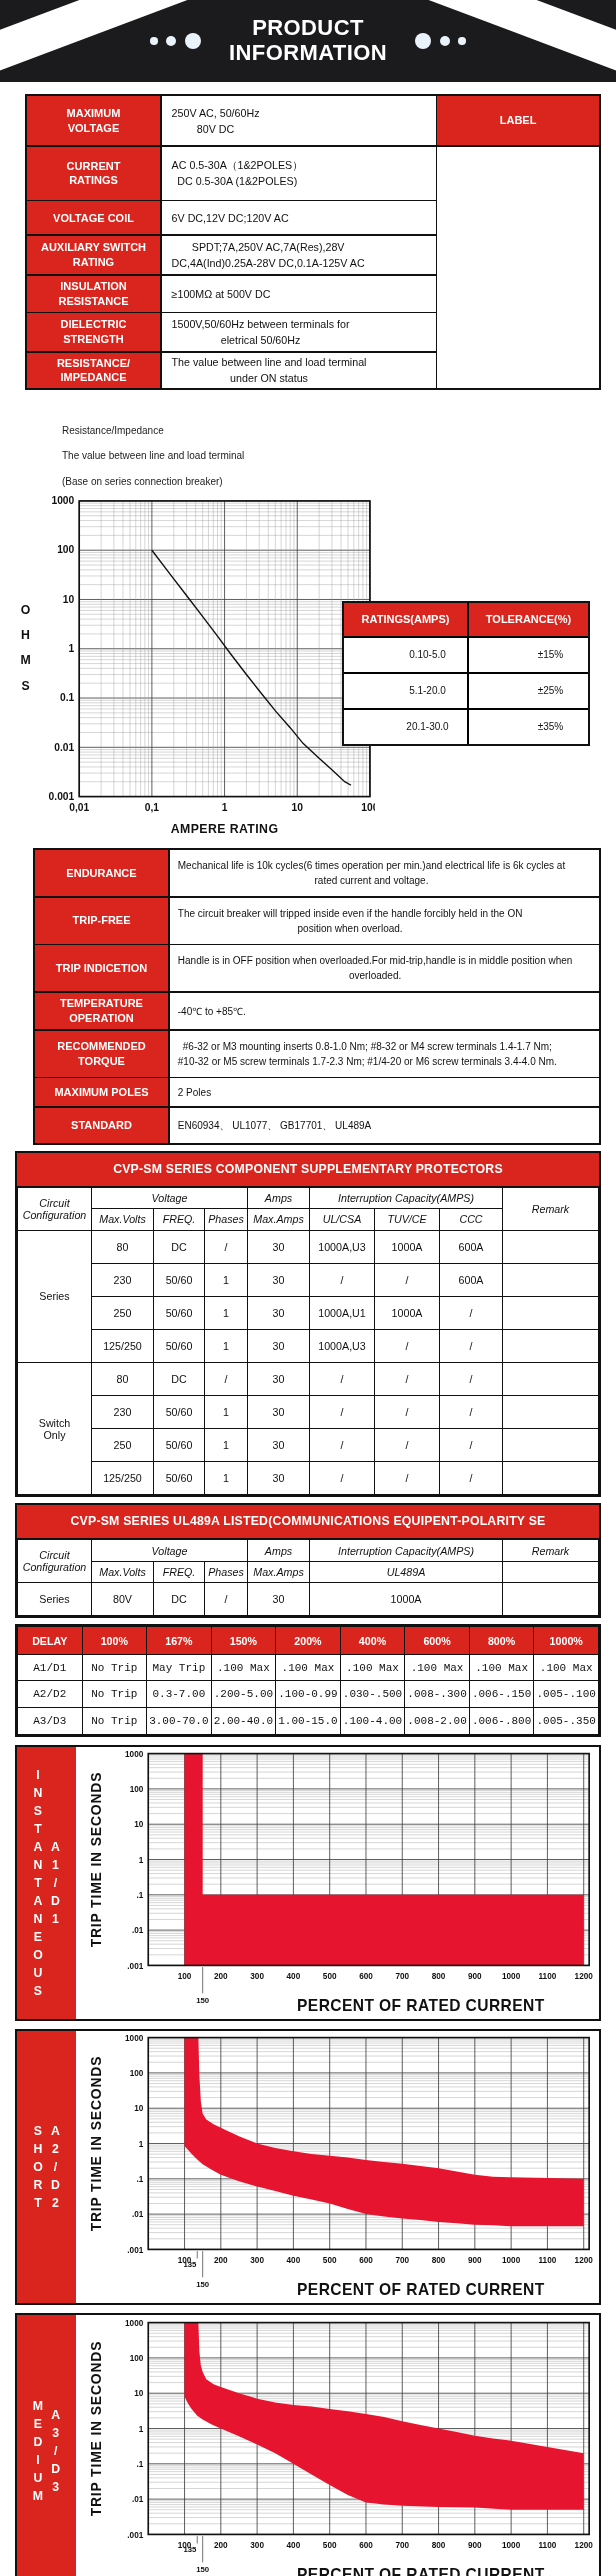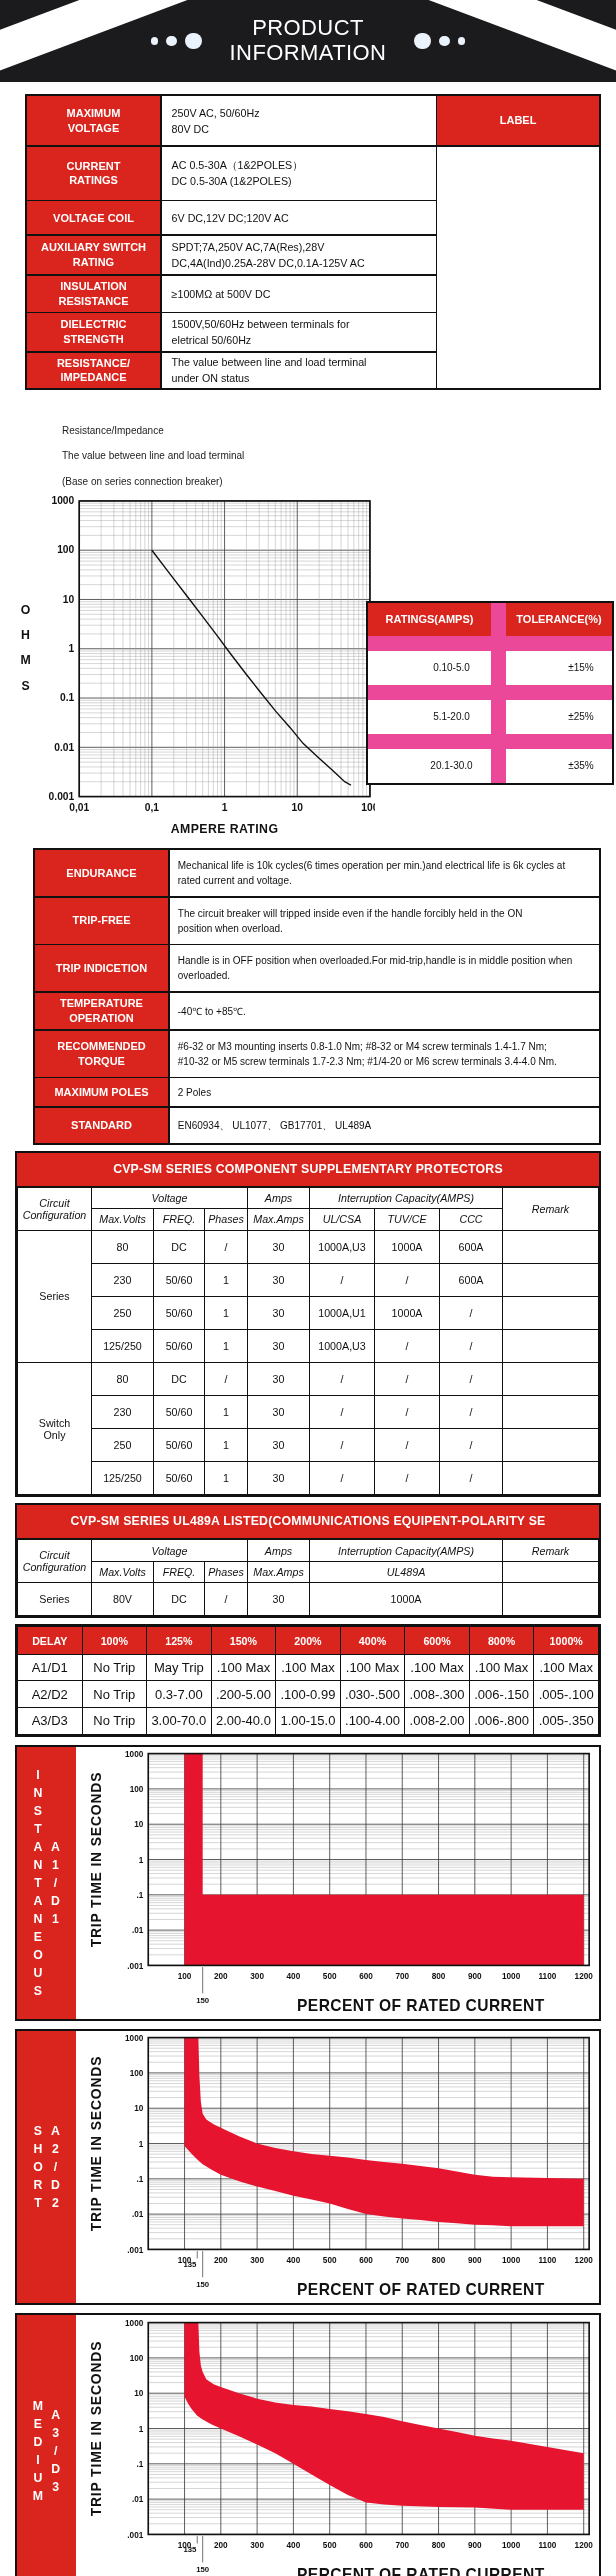--- a/index.html
+++ b/index.html
@@ -1,25 +1,25 @@
 <!DOCTYPE html>
 <html style="font-size:13px"><head>
 <meta charset="utf-8">
 <style>
   html,body{margin:0;padding:0;background:#fff;}
   body{width:616px;font-family:"Liberation Sans",sans-serif;color:#111;}
   .page{width:616px;height:2576px;position:relative;overflow:hidden;background:#fff;}
-  .pre{white-space:pre-line;}
+  .pre{white-space:pre-line;text-align:center;}
 
   
   .hdr{height:82px;background:#1b1b1d;position:relative;overflow:hidden;display:flex;align-items:center;justify-content:center;}
   .stripe{position:absolute;width:271px;height:38px;background:#fff;}
   .stripeL{left:-66px;top:5px;transform:rotate(-20.6deg);}
   .stripeR{right:-66px;top:5px;transform:rotate(20.6deg);}
-  .hdr-title{color:#fff;font-weight:normal;font-size:22px;line-height:1.12;text-align:center;letter-spacing:0.4px;white-space:pre-line;z-index:2;}
+  .hdr-title{color:#fff;font-weight:bold;font-size:22px;line-height:1.12;text-align:center;letter-spacing:0.4px;white-space:pre-line;z-index:2;}
   .dots{display:flex;align-items:center;gap:8.2px;z-index:2;}
   .dotsL{margin-right:28px;}
   .dotsR{margin-left:28px;}
   .dot{border-radius:50%;background:#eaf2fc;}
   .d1{width:7.4px;height:7.4px;}.d2{width:10.7px;height:10.7px;}.d3{width:16.4px;height:16.4px;}
 
   
   .gridtbl{margin:12.3px 15px 0;border:2.5px solid #111;background:#111;display:grid;gap:1.6px;}
   .rc{background:#d9251d;color:#fff;font-weight:bold;font-size:11px;display:flex;align-items:center;justify-content:center;text-align:center;line-height:1.35;}
   .vc{background:#fff;display:flex;align-items:center;font-size:10.7px;line-height:1.5;padding:4.1px 10px;}
@@ -29,33 +29,33 @@
   .spec2{grid-template-columns:133px 1fr;grid-template-rows:46px 46px 46px 36px 46px 28px 35px;margin-left:33px;}
   .spec2 .vc{font-size:10px;padding:4.1px 8.2px;}
 
   
   .note{margin:28px 12px 0 62px;font-size:10px;line-height:25.5px;color:#1c1c1c;}
 
   
   .chartrow{position:relative;margin:1.6px 0 0 13px;display:flex;align-items:flex-start;}
   .ohms-letters{width:25px;height:340px;display:flex;flex-direction:column;justify-content:center;align-items:center;gap:13px;padding-bottom:36px;box-sizing:border-box;}
   .ohms-letters .stk{font-size:12.3px;font-weight:bold;color:#111;line-height:1;}
-  .tol{position:absolute;right:2px;top:105px;width:244px;border:2.5px solid #111;background:#ec4899;display:grid;grid-template-columns:123px 1fr;gap:15px;}
+  .tol{position:absolute;right:26px;top:105px;width:244px;border:2.5px solid #111;background:#000000;display:grid;grid-template-columns:123px 1fr;gap:2px;}
   .tol .hcell{background:#d9251d;color:#fff;font-weight:bold;font-size:11px;height:33px;display:flex;align-items:center;justify-content:center;}
   .tol .dcell{background:#fff;font-size:10px;height:34px;display:flex;align-items:center;justify-content:center;padding-left:44px;}
 
   
   .tblwrap{margin:6px 15px 0;border:2.5px solid #111;}
   .tbltitle{background:#d9251d;color:#fff;font-weight:bold;font-size:12.3px;text-align:center;height:33px;line-height:33px;border-bottom:1.6px solid #111;letter-spacing:0.2px;}
   table.dt{width:100%;border-collapse:collapse;table-layout:fixed;}
   table.dt td,table.dt th{border:1.2px solid #111;text-align:center;font-size:10.7px;font-weight:normal;padding:3.3px 1.6px;color:#111;background:#fff;}
   table.dt .h1{height:21.4px;font-style:italic;}
   table.dt .drow td{height:25.5px;}
   table.delay th{background:#d9251d;color:#fff;font-weight:bold;font-size:10.7px;height:20px;}
-  table.delay td{font-size:13px;height:19px;}
+  table.delay td{font-size:11px;height:19px;font-family:Liberation Mono, monospace;}
 
   
   .trip{margin:8.2px 15px 0;border:2.5px solid #111;display:flex;height:276px;box-sizing:border-box;}
   .sidebar{width:59px;background:#d9251d;display:flex;align-items:center;justify-content:center;gap:8.2px;}
   .stkcol{display:flex;flex-direction:column;align-items:center;}
   .sidebar .stk{color:#fff;font-weight:bold;font-size:12.3px;line-height:18px;}
   .plotbox{flex:1;background:#fff;display:flex;align-items:center;justify-content:center;}
 </style>
 </head>
 <body>
@@ -426,21 +426,21 @@
     </tbody>
       </table>
   </div>
 
   <div class="tblwrap">
     <table class="dt delay">
       <tbody>
           <tr>
         <th>DELAY</th>
         <th>100%</th>
-        <th>125%</th>
+        <th>167%</th>
         <th>150%</th>
         <th>200%</th>
         <th>400%</th>
         <th>600%</th>
         <th>800%</th>
         <th>1000%</th>
       </tr>
       <tr>
         <td>A1/D1</td>
         <td>No Trip</td>

